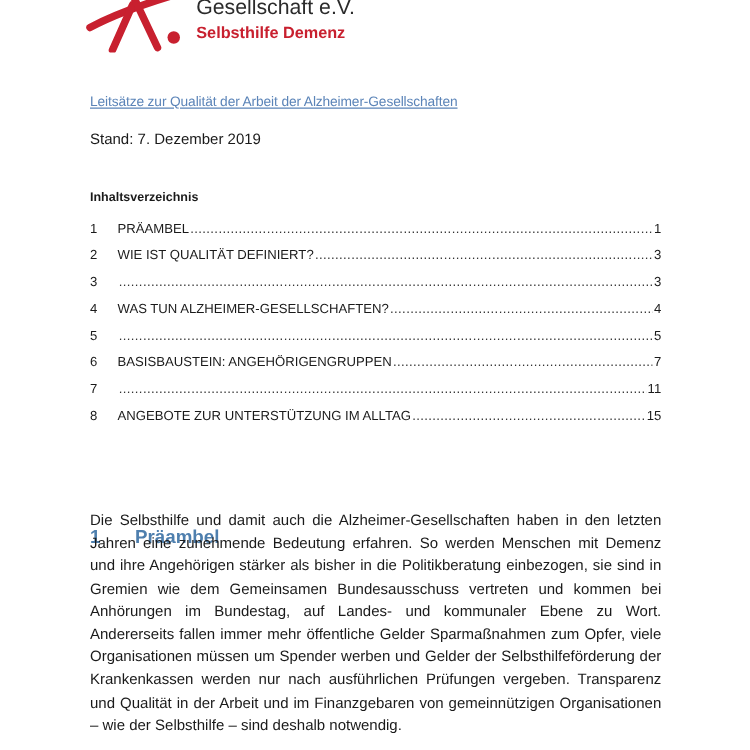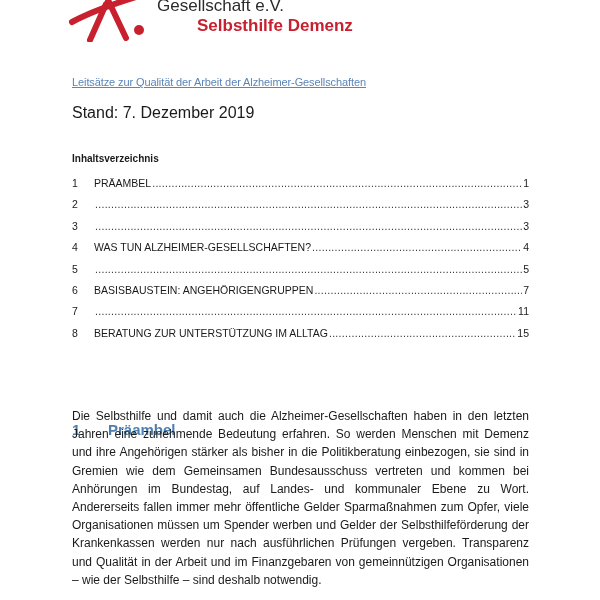--- a/index.html
+++ b/index.html
@@ -1,22 +1,22 @@
 <!DOCTYPE html>
 <html><head>
 <meta charset="utf-8">
 <style>
   html, body { margin: 0; padding: 0; background: #ffffff; }
   body { width: 600px; height: 600px; overflow: hidden; position: relative; font-family: "Liberation Sans", "DejaVu Sans", sans-serif; color: #1a1a1a; }
   .logo { position: absolute; left: 68px; top: -22px; width: 80px; height: 64px; }
   .org { position: absolute; left: 157px; top: 0; }
   .org-line1 { font-size: 17px; color: #2b2b2b; line-height: 20px; margin-top: -4px; font-weight: 500; }
-  .org-line2 { font-size: 17px; color: #c8202f; line-height: 20px; font-weight: 600; margin-left: 40px; }
+  .org-line2 { font-size: 13px; color: #c8202f; line-height: 20px; font-weight: 600; }
   .doc-title { position: absolute; left: 72px; top: 76px; font-size: 11px; color: #5b84b8; font-weight: 500; letter-spacing: -0.1px; white-space: nowrap; text-decoration: underline; }
-  .doc-date { position: absolute; left: 72px; top: 104px; font-size: 16px; color: #1a1a1a; }
+  .doc-date { position: absolute; left: 72px; top: 104px; font-size: 12px; color: #1a1a1a; }
   .toc-heading { position: absolute; left: 72px; top: 153px; font-size: 10px; font-weight: bold; color: #1a1a1a; }
   .toc { position: absolute; left: 72px; top: 177px; width: 457px; }
   .toc-row { display: flex; align-items: baseline; height: 21.4px; font-size: 10.5px; color: #1a1a1a; }
   .toc-num { width: 22px; flex: 0 0 22px; }
   .toc-label { white-space: nowrap; }
   .toc-dots { flex: 1; overflow: hidden; white-space: nowrap; margin: 0 1px; color: #333; letter-spacing: 0.3px; }
   .toc-dots::after { content: "............................................................................................................................................................................................"; }
   .toc-page { white-space: nowrap; }
   .sec-heading { position: absolute; left: 72px; top: 377px; font-size: 15px; font-weight: 600; color: #4e7fae; margin-top: 44px; }
   .sec-num { display: inline-block; width: 36px; }
@@ -45,20 +45,21 @@
 <div class="toc-heading">Inhaltsverzeichnis</div>
 <div class="toc">
   <div class="toc-row">
     <span class="toc-num">1</span>
     <span class="toc-label">PRÄAMBEL</span>
     <span class="toc-dots"></span>
     <span class="toc-page">1</span>
   </div>
   <div class="toc-row">
     <span class="toc-num">2</span>
+    <span class="toc-label">WIE IST QUALITÄT DEFINIERT?</span>
     <span class="toc-dots"></span>
     <span class="toc-page">3</span>
   </div>
   <div class="toc-row">
     <span class="toc-num">3</span>
     <span class="toc-dots"></span>
     <span class="toc-page">3</span>
   </div>
   <div class="toc-row">
     <span class="toc-num">4</span>
@@ -77,21 +78,21 @@
     <span class="toc-dots"></span>
     <span class="toc-page">7</span>
   </div>
   <div class="toc-row">
     <span class="toc-num">7</span>
     <span class="toc-dots"></span>
     <span class="toc-page">11</span>
   </div>
   <div class="toc-row">
     <span class="toc-num">8</span>
-    <span class="toc-label">BERATUNG ZUR UNTERSTÜTZUNG IM ALLTAG</span>
+    <span class="toc-label">ANGEBOTE ZUR UNTERSTÜTZUNG IM ALLTAG</span>
     <span class="toc-dots"></span>
     <span class="toc-page">15</span>
   </div>
 </div>
 
 <div class="sec-heading">
   <span class="sec-num">1</span><span>Präambel</span>
 </div>
 
 <div class="body-text">

